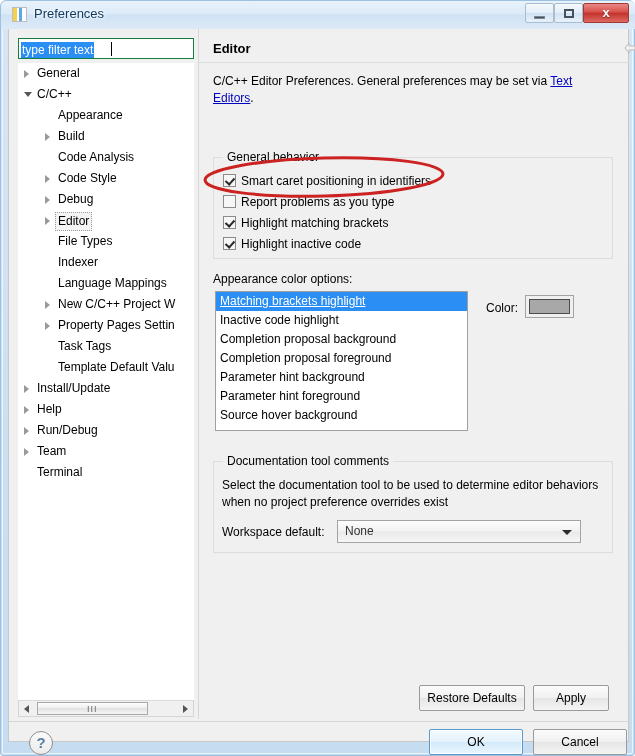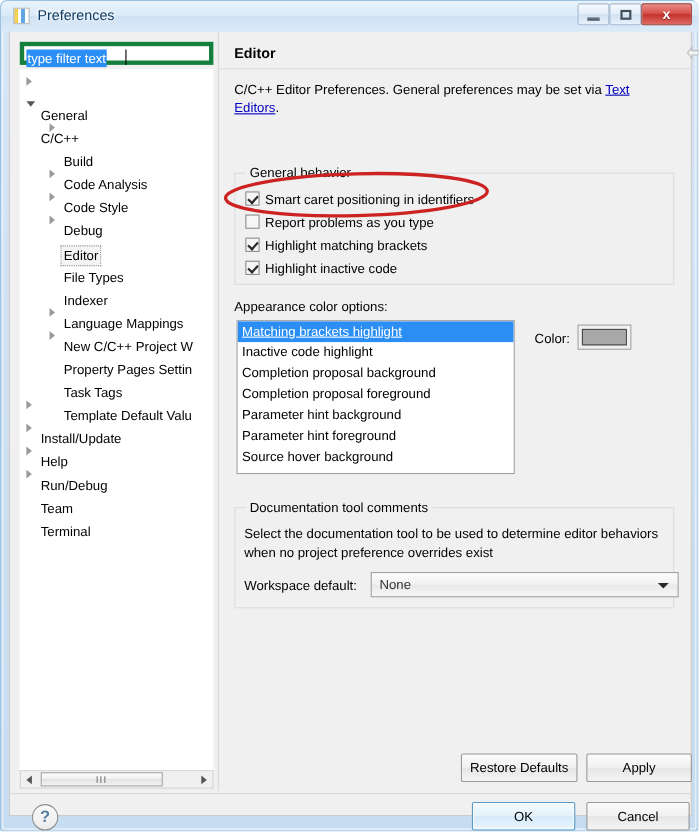--- a/index.html
+++ b/index.html
@@ -122,21 +122,21 @@
     border-top: none;
   }
 
   
   #filterbox {
     position: absolute;
     left: 9px; top: 9px;
     width: 176px; height: 21px;
     box-sizing: border-box;
     background: #ffffff;
-    border: 4px solid #15803d;
+    border: 1px solid #15803d;
   }
   #filtertext {
     position: absolute;
     left: 2px; top: 3px;
     background: #2a8ef4;
     color: #ffffff;
     font-size: 12px;
     padding: 1px 1px 1px 1px;
     white-space: nowrap;
   }
@@ -174,21 +174,21 @@
     border-bottom: 4px solid transparent;
     border-left: 5px solid #9a9a9a;
   }
   .tree-item.expanded > .arrow {
     border-left: 4px solid transparent;
     border-right: 4px solid transparent;
     border-top: 5px solid #585858;
     border-bottom: none;
     top: 8px;
   }
-  .tree-label { position: absolute; top: 0; margin-top: 32px; }
+  .tree-label { position: absolute; top: 0; }
   .tree-item.focused .tree-label {
     border: 1px dotted #9a9a9a;
     background: #f4f4f4;
     padding: 0 2px;
     margin-left: -3px;
     height: 17px;
     line-height: 17px;
     top: 2px;
   }
 
@@ -402,21 +402,21 @@
     line-height: 17px;
   }
   #ws-label {
     position: absolute;
     left: 23px; top: 496px;
     font-size: 12px;
   }
   #ws-combo {
     position: absolute;
     left: 138px; top: 491px;
-    width: 280px; height: 23px;
+    width: 244px; height: 23px;
     box-sizing: border-box;
     background: linear-gradient(to bottom, #fcfcfc 0%, #f2f2f2 48%, #e9e9e9 52%, #f6f6f6 100%);
     border: 1px solid #a3a3a3;
     cursor: default;
   }
   #ws-combo-text {
     position: absolute;
     left: 7px; top: 3px;
     font-size: 12px;
     color: #333333;
@@ -438,21 +438,21 @@
     border: 1px solid #9a9a9a;
     border-radius: 2px;
     font-size: 12px;
     text-align: center;
     color: #000000;
     cursor: default;
     line-height: 24px;
     font-family: "Liberation Sans", sans-serif;
   }
   #btn-restore { left: 410px; top: 656px; width: 106px; height: 26px; line-height: 24px; }
-  #btn-apply   { left: 524px; top: 656px; width: 96px;  height: 26px; line-height: 24px; }
+  #btn-apply   { left: 524px; top: 656px; width: 76px;  height: 26px; line-height: 24px; }
 
   #bottom-sep {
     position: absolute;
     left: 0px; top: 692px;
     width: 621px; height: 1px;
     background: #d6d6d6;
   }
 
   #help-btn {
     position: absolute;
@@ -515,20 +515,23 @@
     </div>
 
     <div id="treepane">
         <div class="tree-item lvl1">
           <span class="arrow"></span>
           <span class="tree-label">General</span>
         </div>
         <div class="tree-item lvl1 expanded">
           <span class="arrow"></span>
           <span class="tree-label">C/C++</span>
+        </div>
+        <div class="tree-item lvl2">
+          <span class="tree-label">Appearance</span>
         </div>
         <div class="tree-item lvl2">
           <span class="arrow"></span>
           <span class="tree-label">Build</span>
         </div>
         <div class="tree-item lvl2">
           <span class="tree-label">Code Analysis</span>
         </div>
         <div class="tree-item lvl2">
           <span class="arrow"></span>

